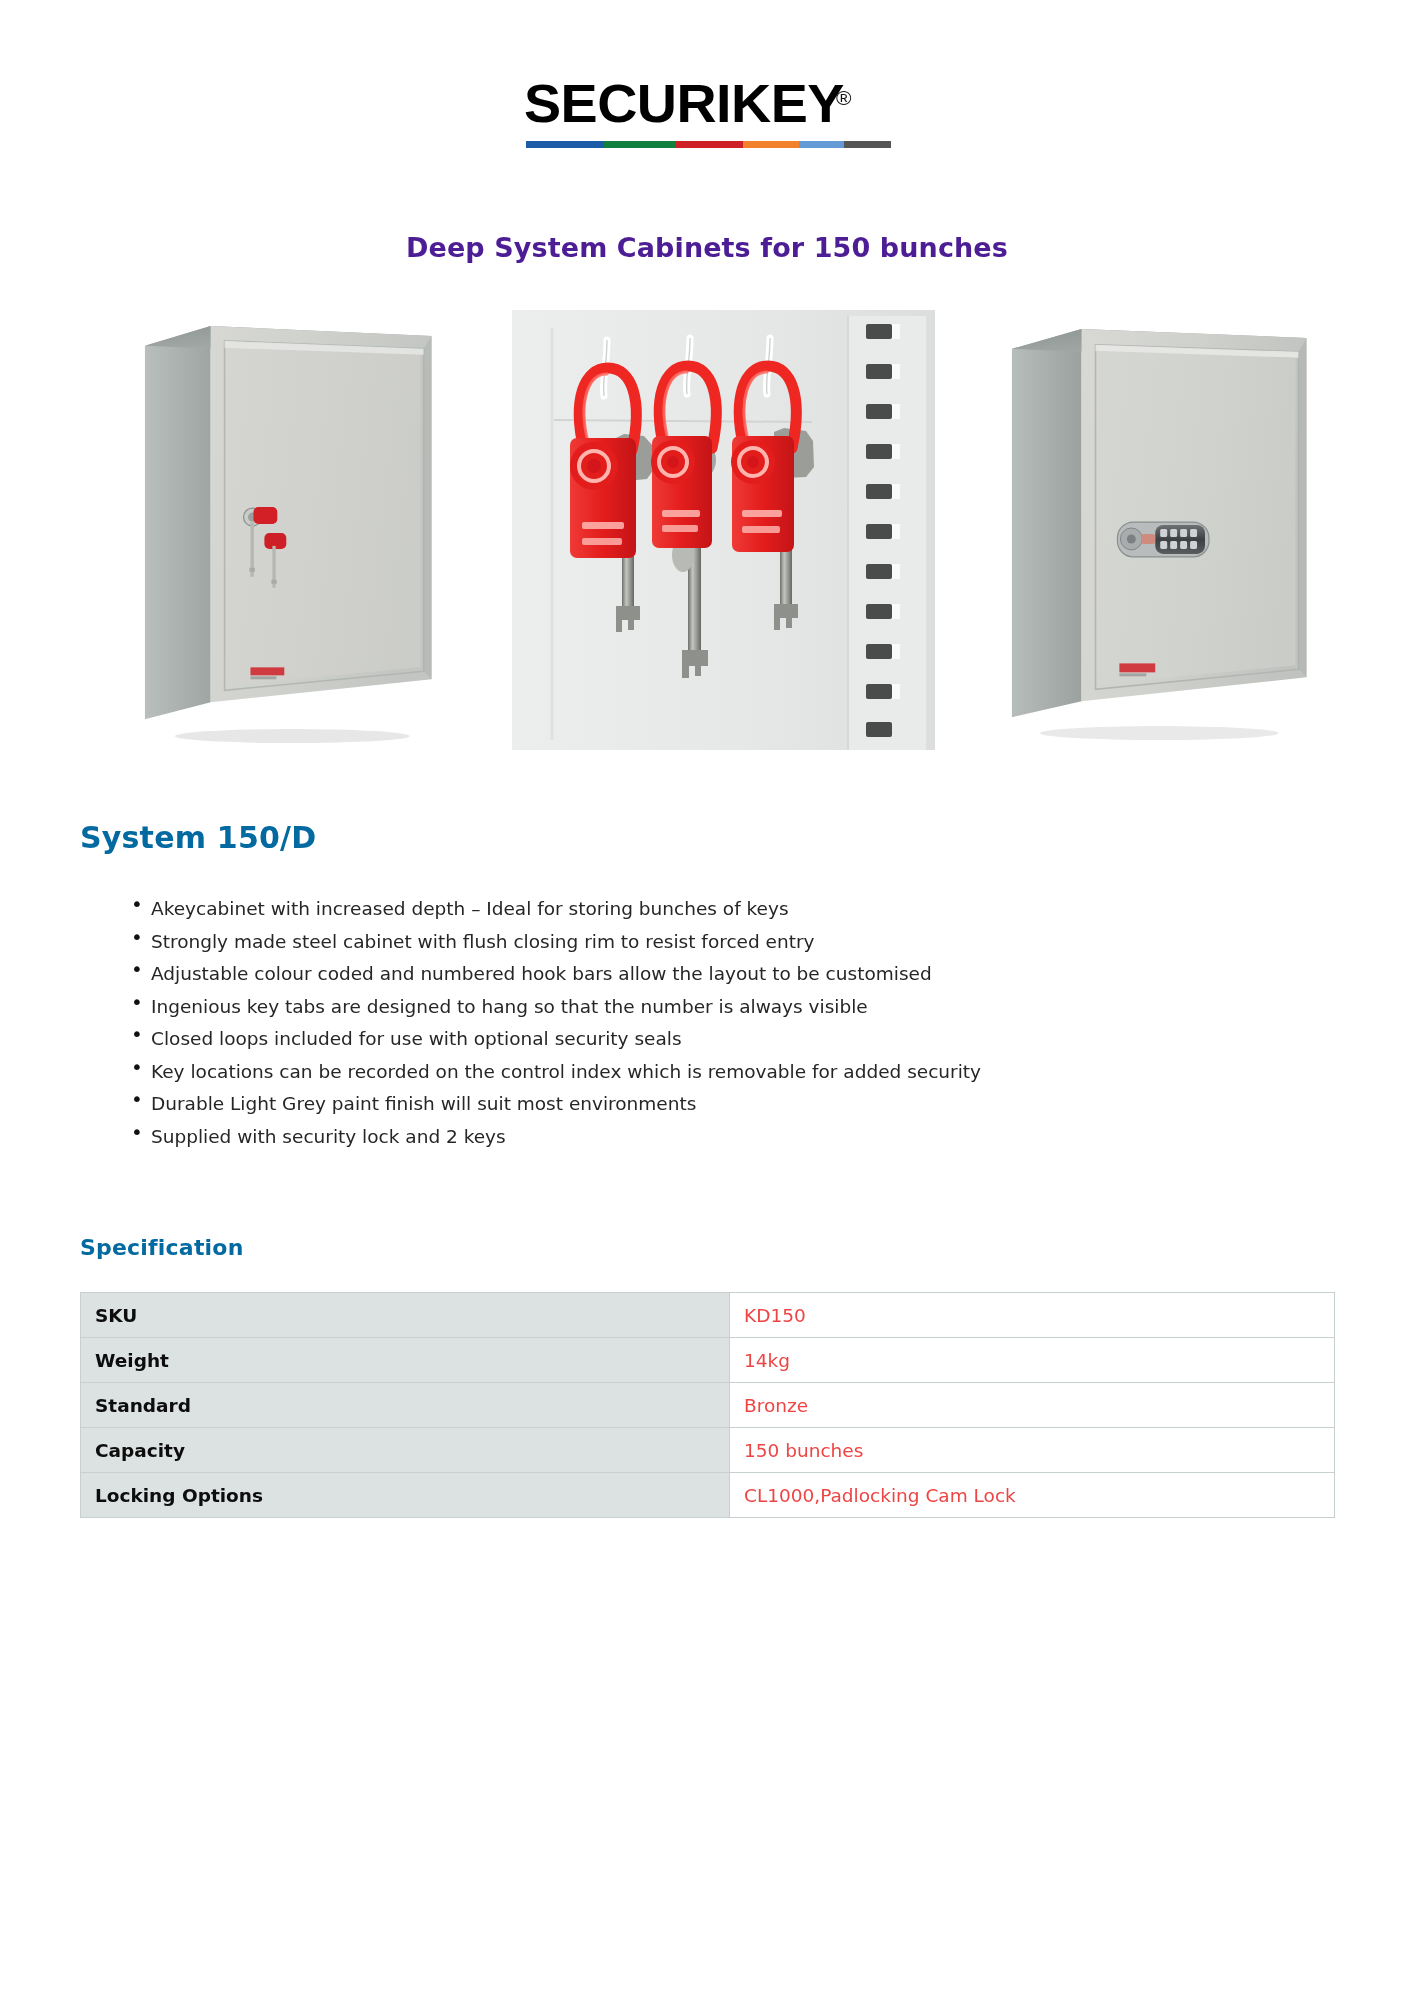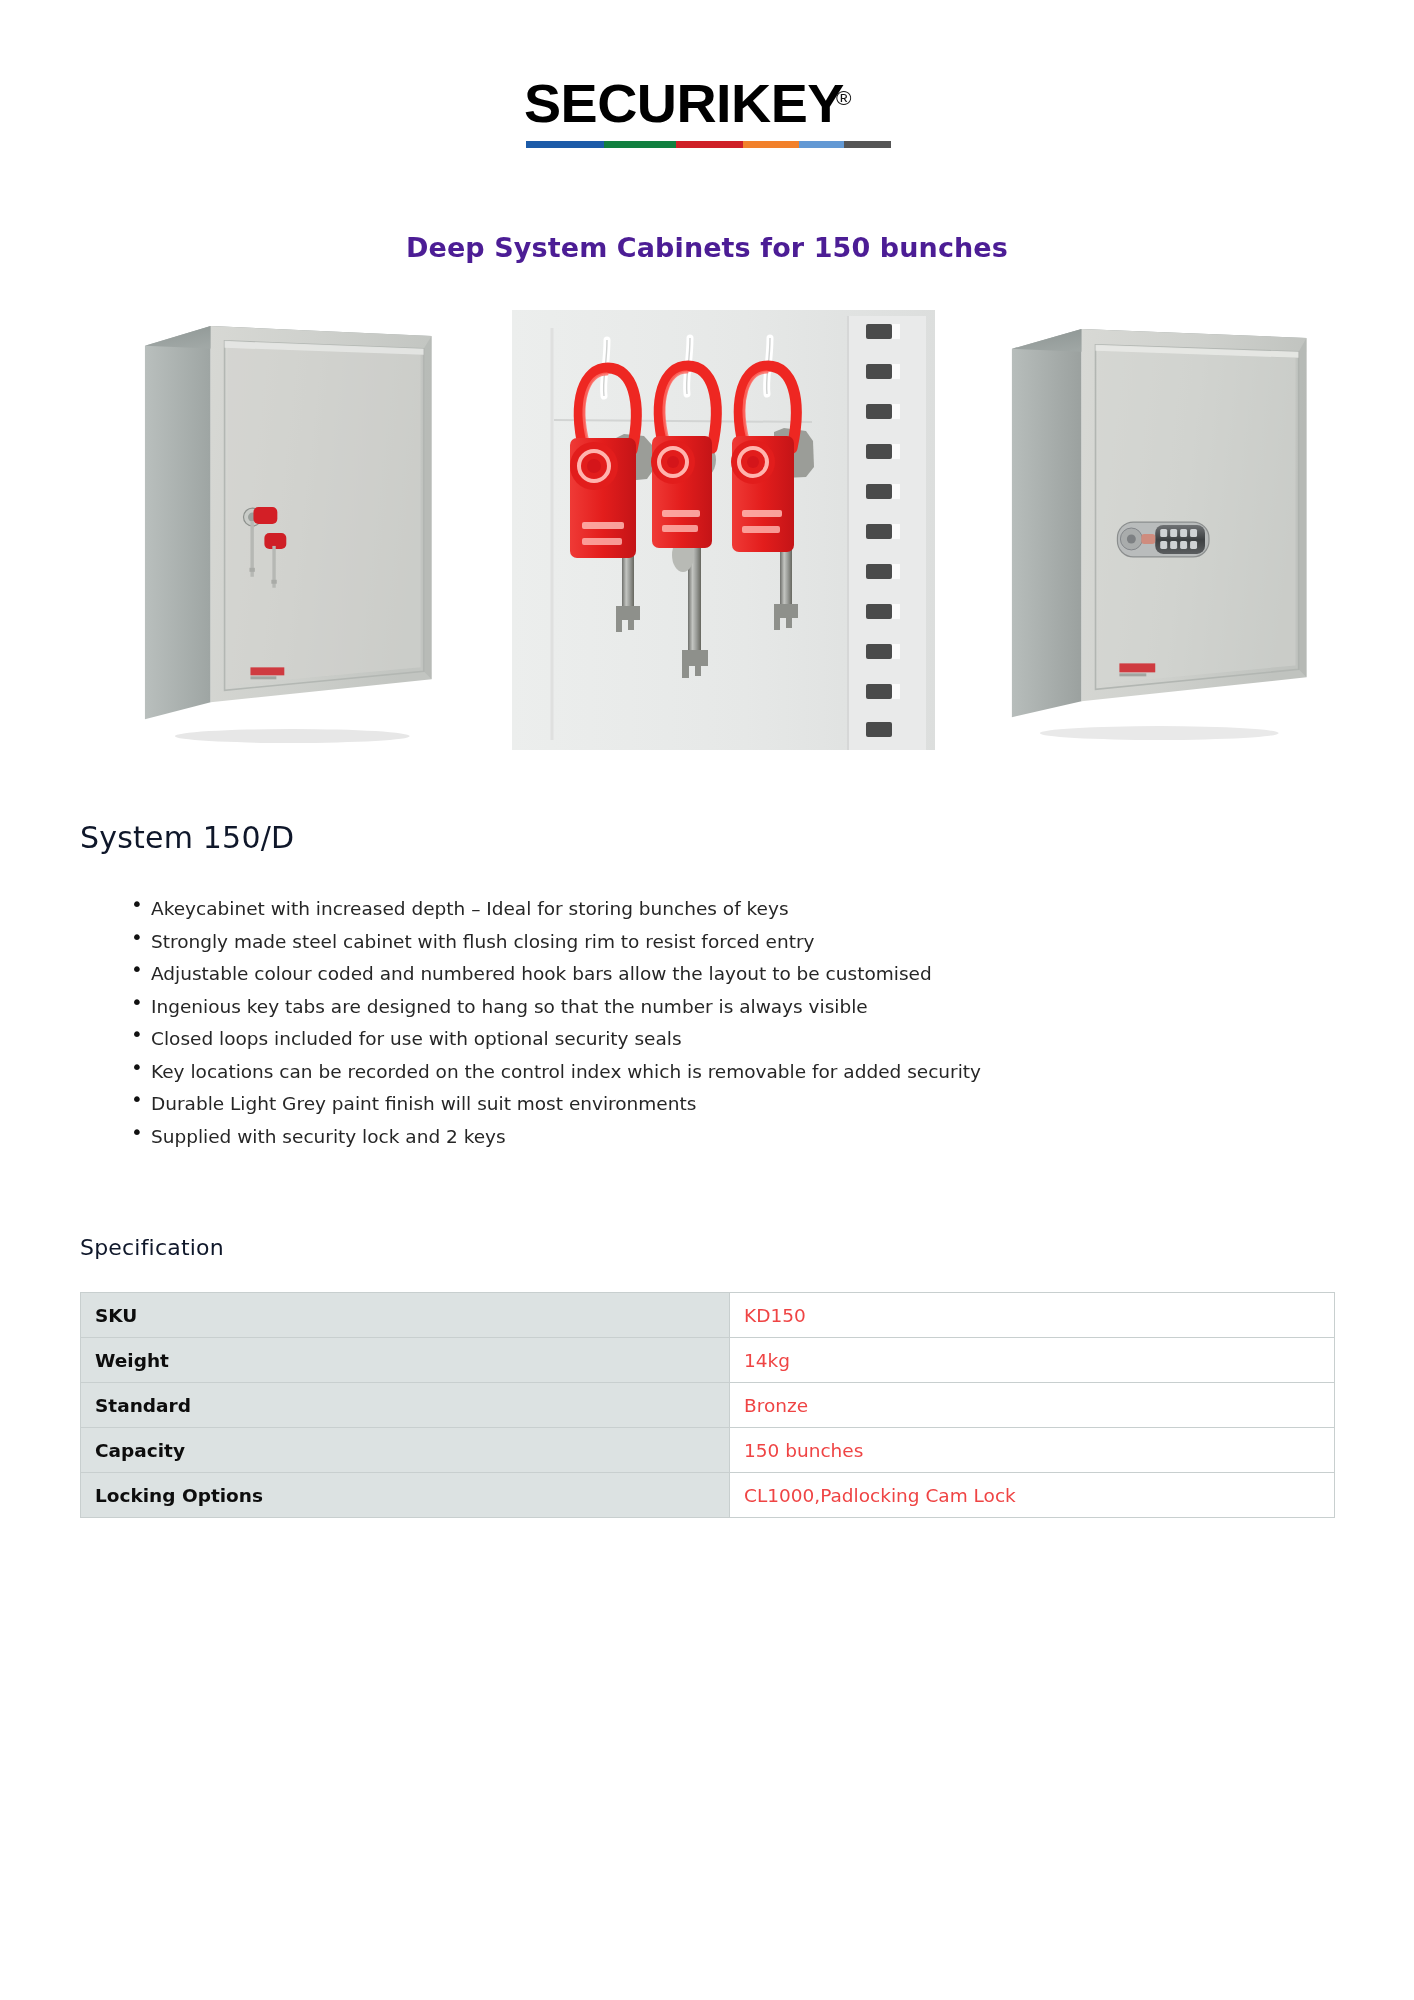--- a/index.html
+++ b/index.html
@@ -109,22 +109,22 @@
     left: 0; top: 0;
     width: 425px; height: 440px;
     background: linear-gradient(100deg,#f3f4f4 0%, #eceded 40%, #e6e7e7 100%);
     overflow: hidden;
   }
 
   
   .h-section {
     position: absolute;
     font-family: "DejaVu Sans", sans-serif;
-    font-weight: normal;
-    color: #0f172a;
+    font-weight: bold;
+    color: #0369a1;
   }
   #h-model   { left: 80px; top: 820px;  font-size: 30px; letter-spacing: 0.2px; }
   #h-spec    { left: 80px; top: 1235px; font-size: 22px; letter-spacing: 0.2px; }
 
   
   .features {
     position: absolute;
     left: 128px;
     top: 893px;
     width: 1140px;

